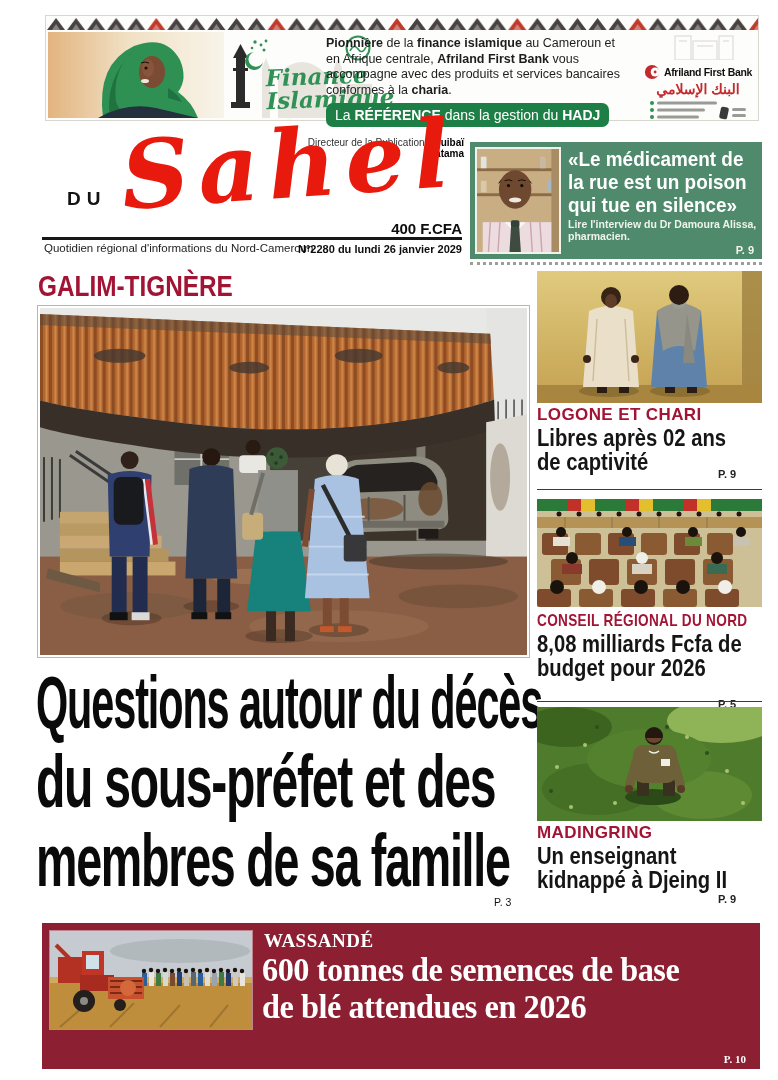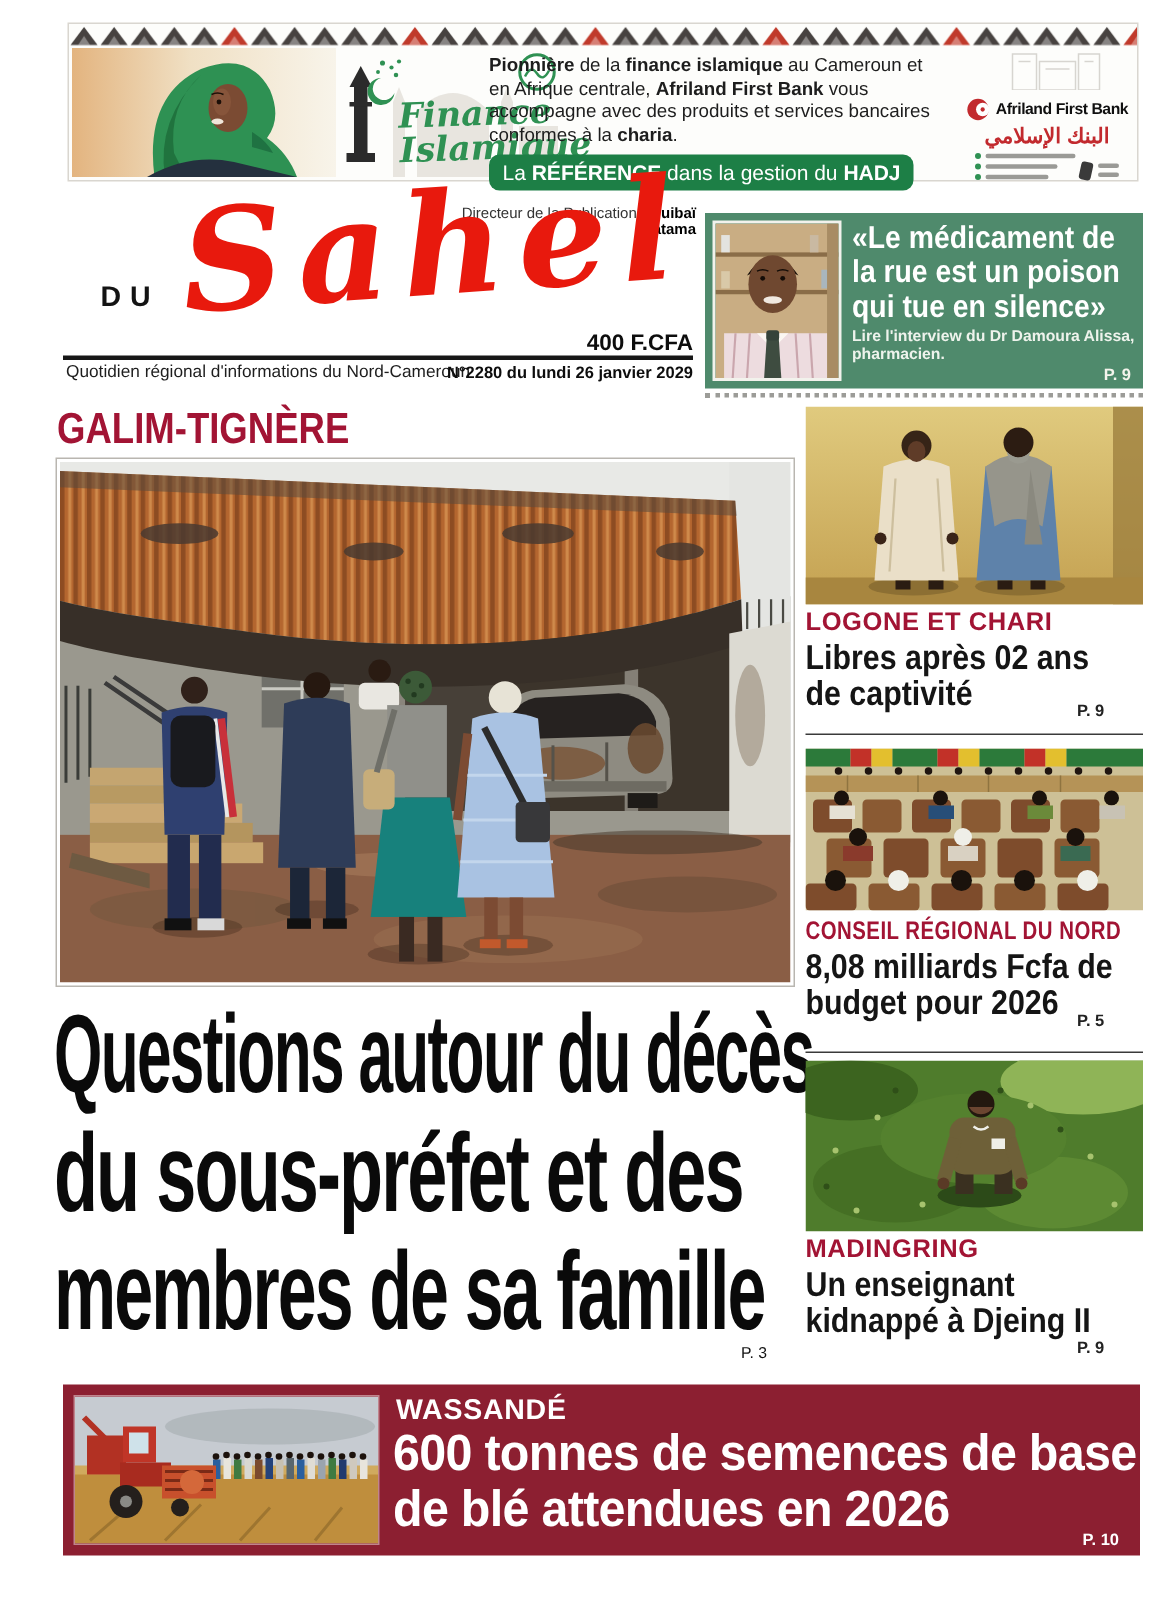--- a/index.html
+++ b/index.html
@@ -72,21 +72,21 @@
   .side-photo svg{width:100%;height:100%;display:block;}
   .side-kicker{left:537px;font-size:17px;letter-spacing:.4px;white-space:nowrap;transform-origin:0 0;}
   .sk2{transform:scaleX(.8);}
   .side-hl{left:537px;}
   .shl{font-size:23px;line-height:24px;font-weight:bold;color:#151515;white-space:nowrap;
        transform:scaleX(.88);transform-origin:0 50%;}
   .side-page{font-size:11px;font-weight:bold;color:#222;}
   .sep{left:537px;width:225px;border-top:1.5px solid #3a3a3a;}
 
   
-  .banner{left:42px;top:923px;width:718px;height:114px;background:var(--banner-maroon,#8c1f31);}
+  .banner{left:42px;top:923px;width:718px;height:146px;background:var(--banner-maroon,#8c1f31);font-family:Liberation Serif, serif;}
   .banner-photo{left:8px;top:8px;width:202px;height:98px;outline:1px solid rgba(255,255,255,.45);}
   .banner-photo svg{width:100%;height:100%;display:block;}
   .banner-kicker{left:222px;top:7px;font-size:19px;font-weight:bold;color:#fff;letter-spacing:.5px;}
   .banner-hl{left:220px;top:28px;}
   .bhl{font-size:34px;line-height:37px;font-weight:bold;color:#ffffff;letter-spacing:-.5px;
        white-space:nowrap;transform:scaleX(.95);transform-origin:0 50%;}
   .banner-page{right:14px;bottom:4px;font-size:11px;font-weight:bold;color:#fff;}
 </style>
 </head>
 <body>
@@ -521,21 +521,21 @@
           <circle cx="146" cy="88" r="7" fill="#1a120c"></circle>
           <circle cx="188" cy="88" r="7" fill="#efefe8"></circle>
       </g>
     </svg>
   </div>
   <div class="abs kicker side-kicker sk2" style="top:611px;">CONSEIL RÉGIONAL DU NORD</div>
   <div class="abs side-hl" style="top:632px;">
     <div class="shl">8,08 milliards Fcfa de</div>
     <div class="shl">budget pour 2026</div>
   </div>
-  <div class="abs side-page" style="left:718px;top:675px;">P. 5</div>
+  <div class="abs side-page" style="left:718px;top:698px;">P. 5</div>
   <div class="abs sep" style="top:701px;"></div>
 
   <div class="abs side-photo" style="top:707px;height:114px;">
     <svg viewBox="0 0 225 114" preserveAspectRatio="none">
       <rect width="225" height="114" fill="#4f7c2c"></rect>
       <ellipse cx="30" cy="20" rx="45" ry="20" fill="#3c641f"></ellipse>
       <ellipse cx="185" cy="14" rx="55" ry="22" fill="#8fb457"></ellipse>
       <ellipse cx="60" cy="82" rx="55" ry="26" fill="#456f24"></ellipse>
       <ellipse cx="165" cy="88" rx="50" ry="24" fill="#5d8a33"></ellipse>
       <ellipse cx="112" cy="52" rx="62" ry="30" fill="#54812e"></ellipse>

